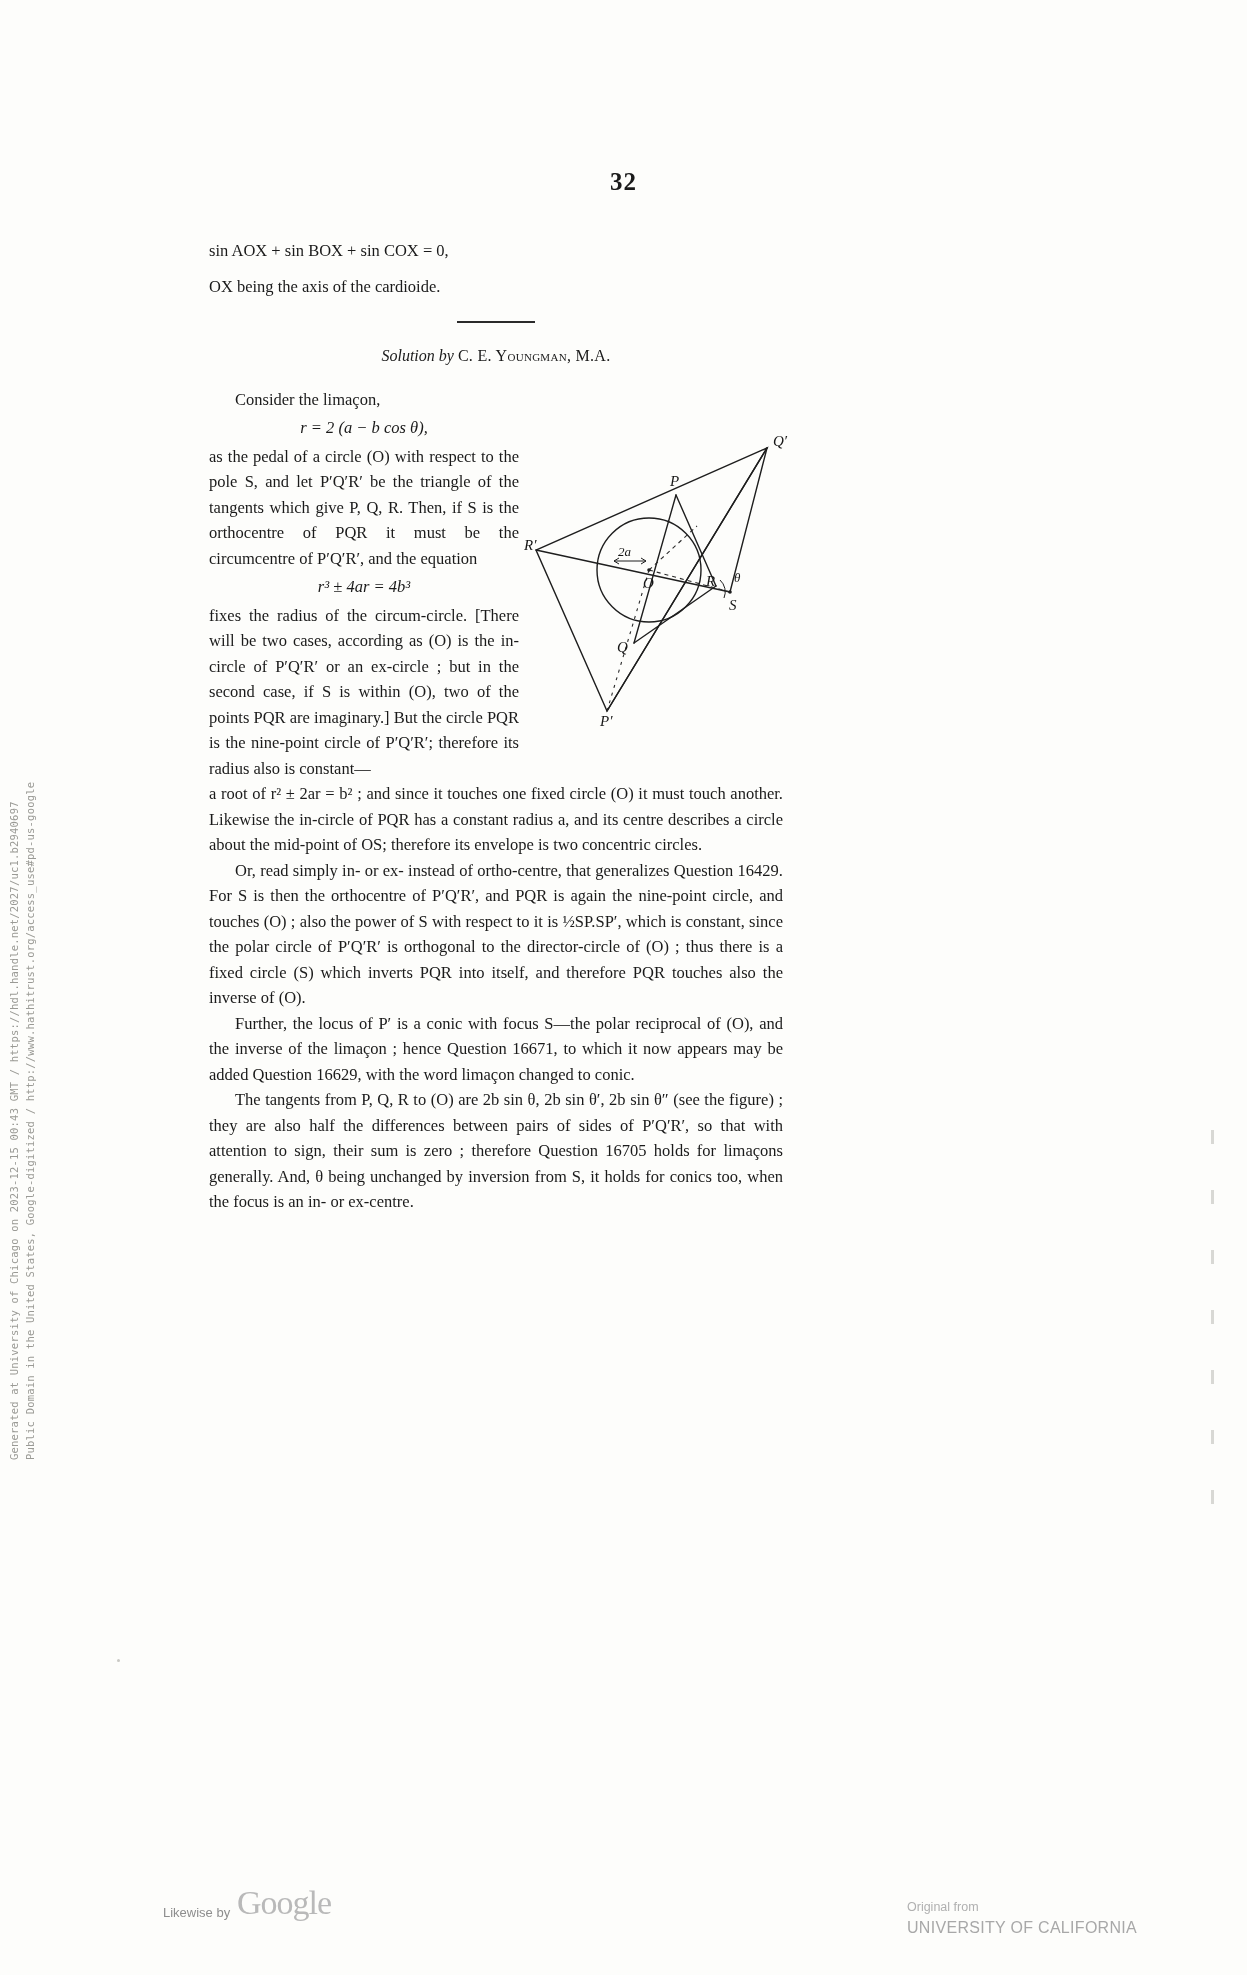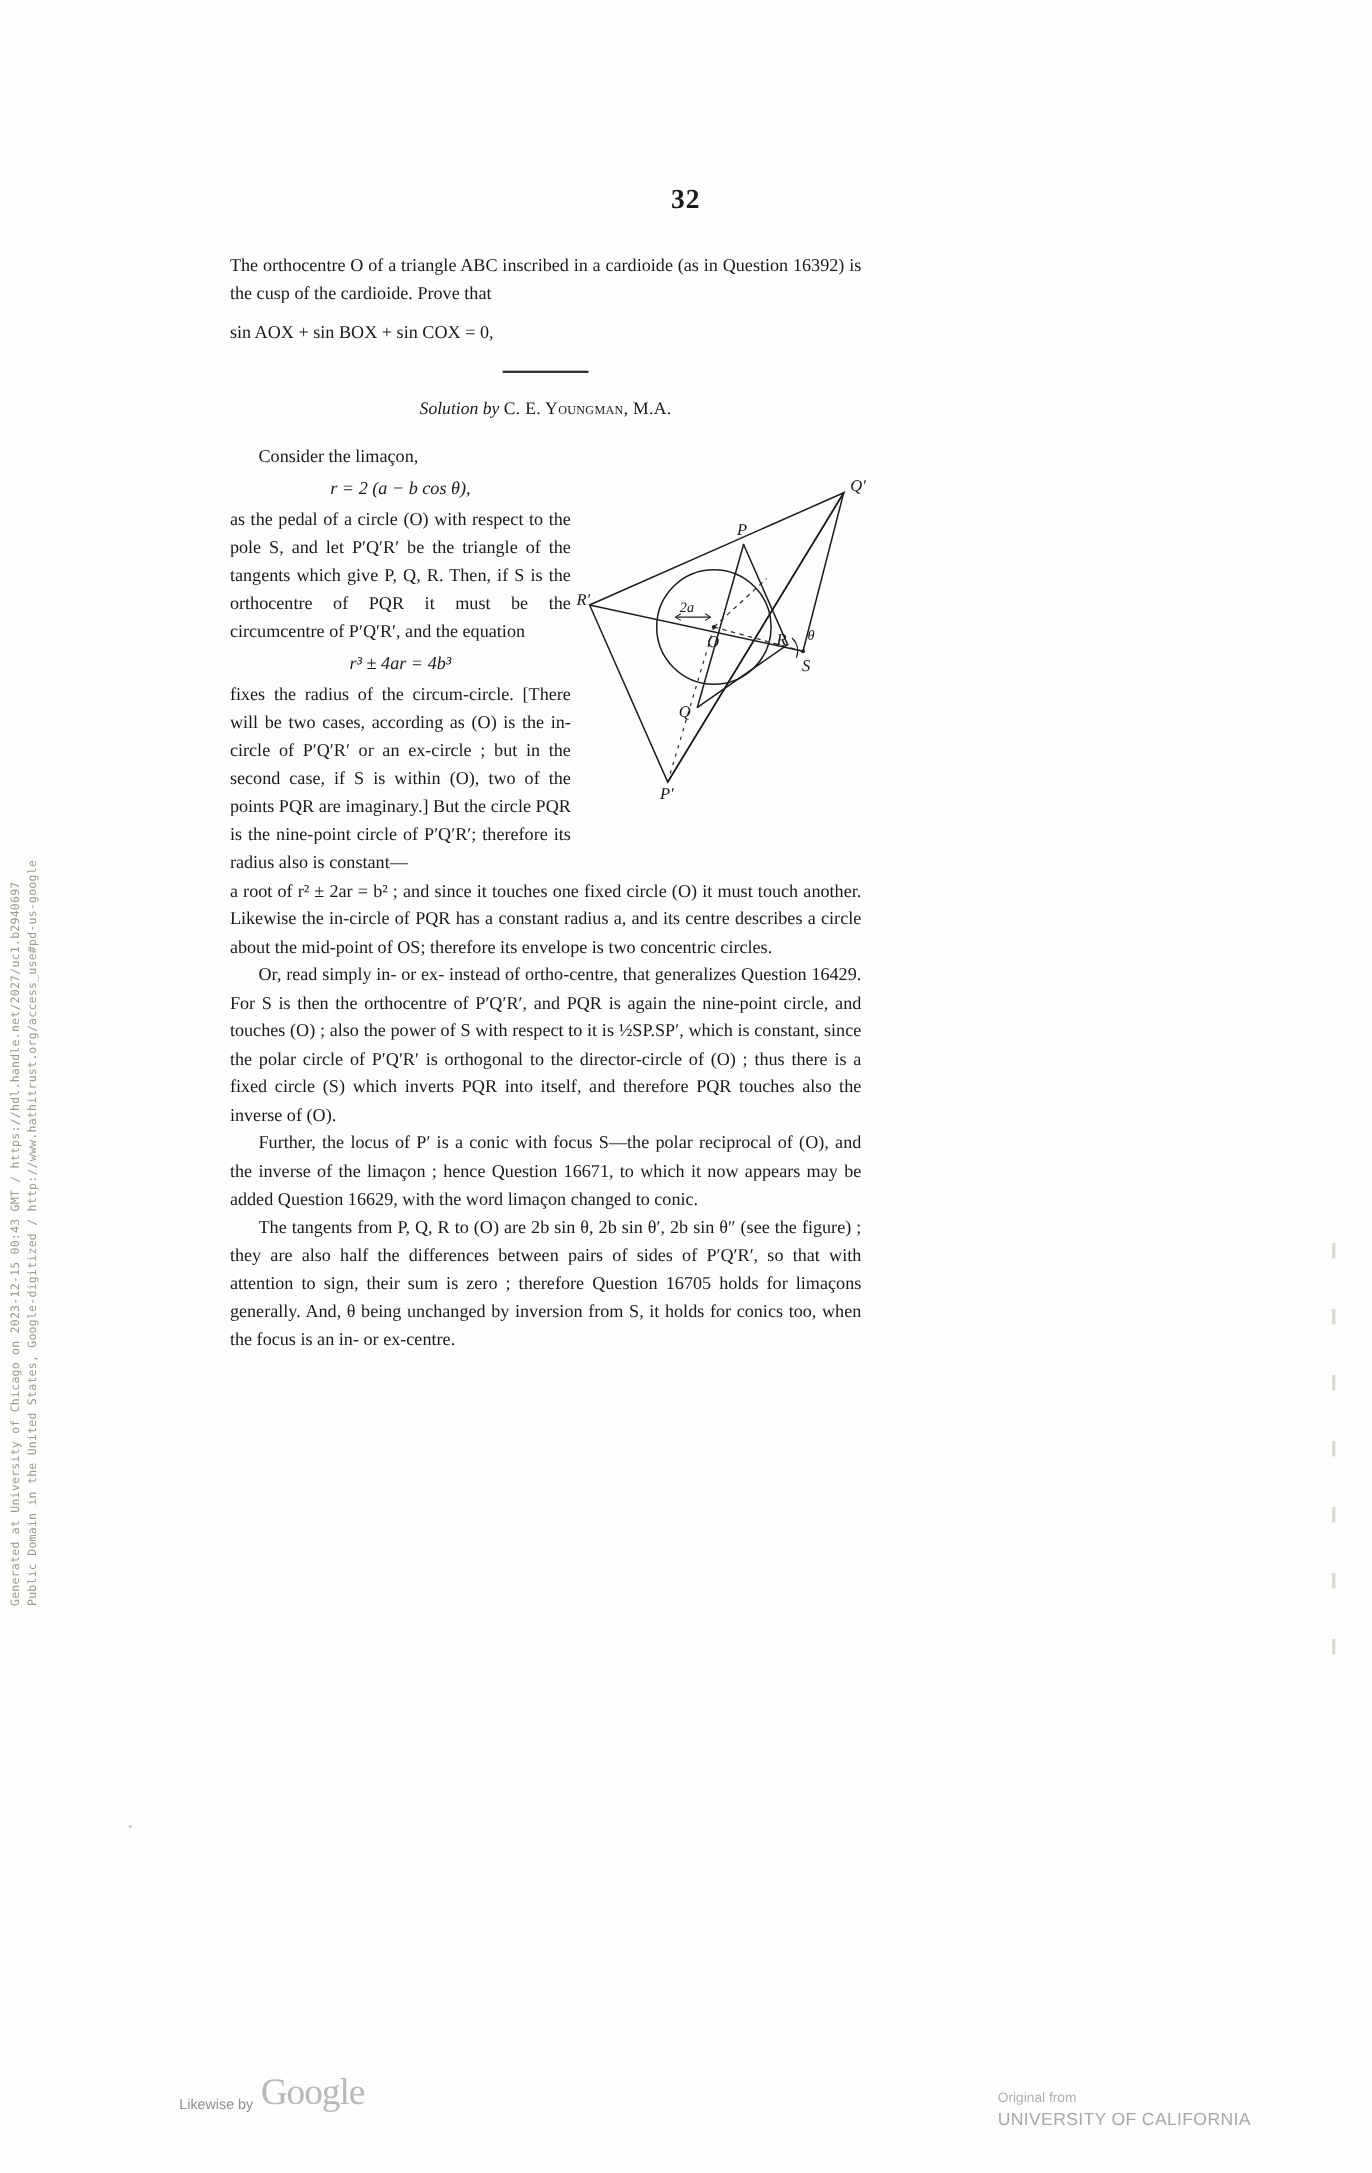--- a/index.html
+++ b/index.html
@@ -174,24 +174,24 @@
 
   <div class="scan-stamp">
     <div>Generated at University of Chicago on 2023-12-15 00:43 GMT  /  https://hdl.handle.net/2027/uc1.b2940697</div>
     <div>Public Domain in the United States, Google-digitized  /  http://www.hathitrust.org/access_use#pd-us-google</div>
   </div>
 
   <div class="page-number">32</div>
 
   <div class="column">
 
-    <p class="para">The orthocentre O of a triangle ABC inscribed in a cardioide (as in Question 16392) is the cusp of the cardioide.   Prove that</p>
 
     <p class="para centered" style="margin-top:10px;margin-bottom:10px;">sin AOX + sin BOX + sin COX = 0,</p>
 
+    <p class="para">OX being the axis of the cardioide.</p>
 
     <div class="rule"></div>
 
     <p class="byline">
       <i>Solution by</i>
       <span class="smallcaps">C. E. Youngman, M.A.</span>
     </p>
 
     <div class="wrap-block">
       <p class="para indent">Consider the limaçon,</p>

